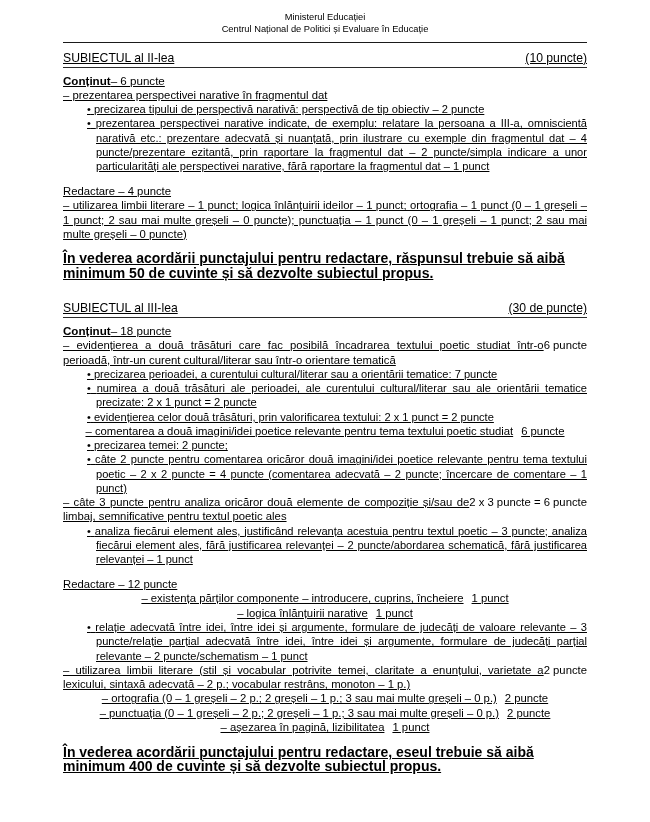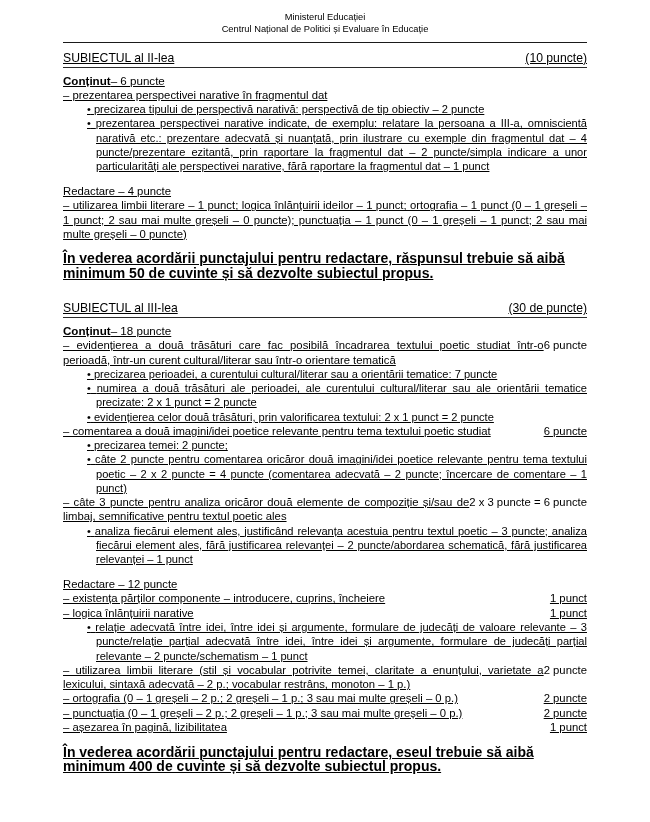--- a/index.html
+++ b/index.html
@@ -82,21 +82,21 @@
     text-indent: -9px;
     position: relative;
   }
   .bullet .bdot {
     font-size: 11px;
   }
 
   
   .row {
     display: flex;
-    justify-content: space-between;
+    justify-content: center;
     align-items: baseline;
     font-size: 11.3px;
     line-height: 14.4px;
   }
   .row .rtext { padding-right: 8px; }
   .row .rscore { white-space: nowrap; }
 
   
   .flow {
     font-size: 11.3px;

